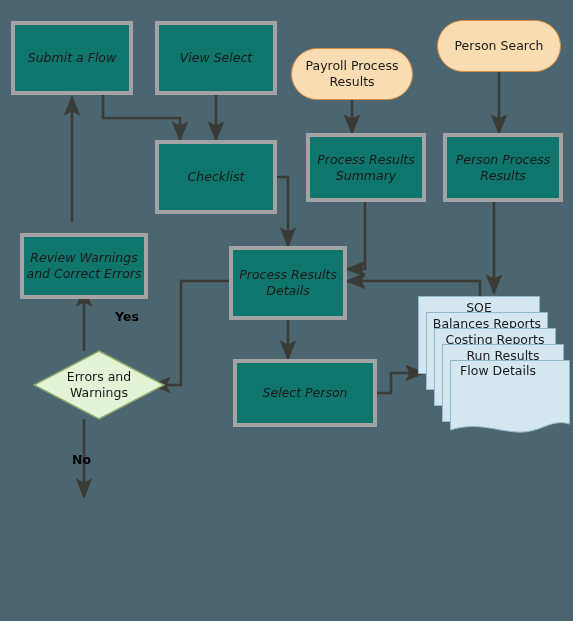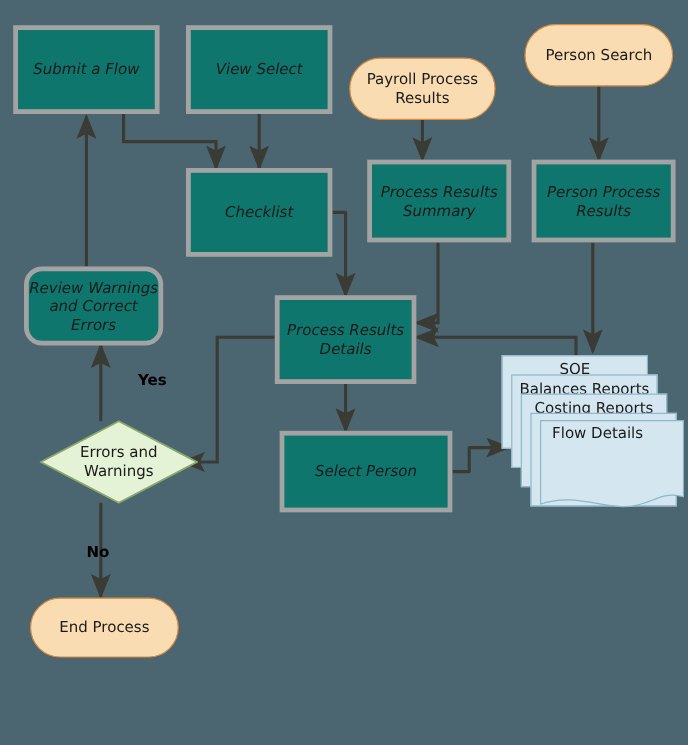--- a/index.html
+++ b/index.html
@@ -89,21 +89,21 @@
     position: absolute;
     width: 100%;
     text-align: center;
     font-size: 12.5px;
     color: #1a1a1a;
     top: 3px;
   }
   .sheet-front {
     position: absolute;
     left: 32px;
-    top: 54px;
+    top: 64px;
     width: 96px;
     height: 78px;
   }
 </style>
 </head>
 <body>
 
 <div id="canvas">
 
   <svg id="edges" viewBox="0 0 573 621" xmlns="http://www.w3.org/2000/svg">
@@ -154,29 +154,28 @@
   <div class="node term" style="left:437px; top:20px;  width:124px; height:52px;">Person Search</div>
 
   <div class="node rect" style="left:155px; top:140px; width:122px; height:74px;text-align:right;">Checklist</div>
 
   <div class="node rect" style="left:306px; top:133px; width:120px; height:69px;">Process Results
 Summary</div>
 
   <div class="node rect" style="left:443px; top:133px; width:120px; height:69px;">Person Process
 Results</div>
 
-  <div class="node rect" style="left:20px;  top:222px; width:116px; height:66px;border-radius:15px;">Review Warnings
+  <div class="node rect" style="left:20px;  top:233px; width:128px; height:66px;">Review Warnings
 and Correct Errors</div>
 
   <div class="node rect" style="left:229px; top:246px; width:118px; height:74px;">Process Results
 Details</div>
 
   <div class="node rect" style="left:233px; top:359px; width:144px; height:68px;">Select Person</div>
 
-  <div class="node term" style="left:25px;  top:498px; width:124px; height:50px;">End Process</div>
 
   <div class="diamond-wrap" style="left:33px; top:350px; width:132px; height:70px;">
     <svg class="diamond-shape" viewBox="0 0 132 70" xmlns="http://www.w3.org/2000/svg">
       <polygon points="66,1 131,35 66,69 1,35" fill="#e4f2d5" stroke="#8aa86b" stroke-width="1.5"></polygon>
     </svg>
     <div class="diamond-label">Errors and
 Warnings</div>
   </div>
 
   <div id="stack">

